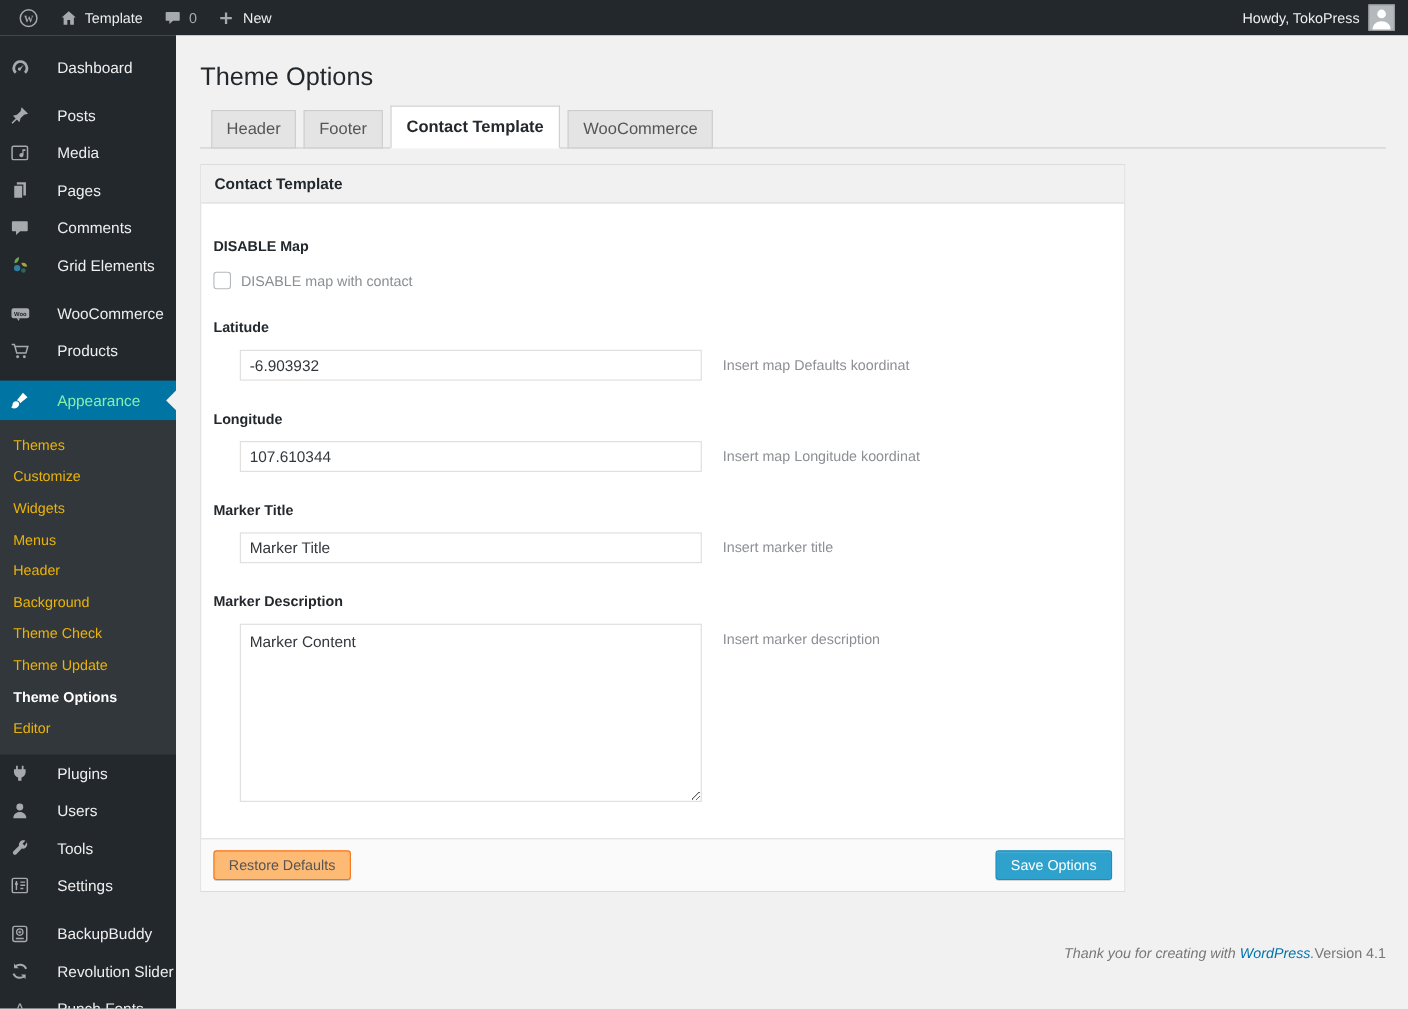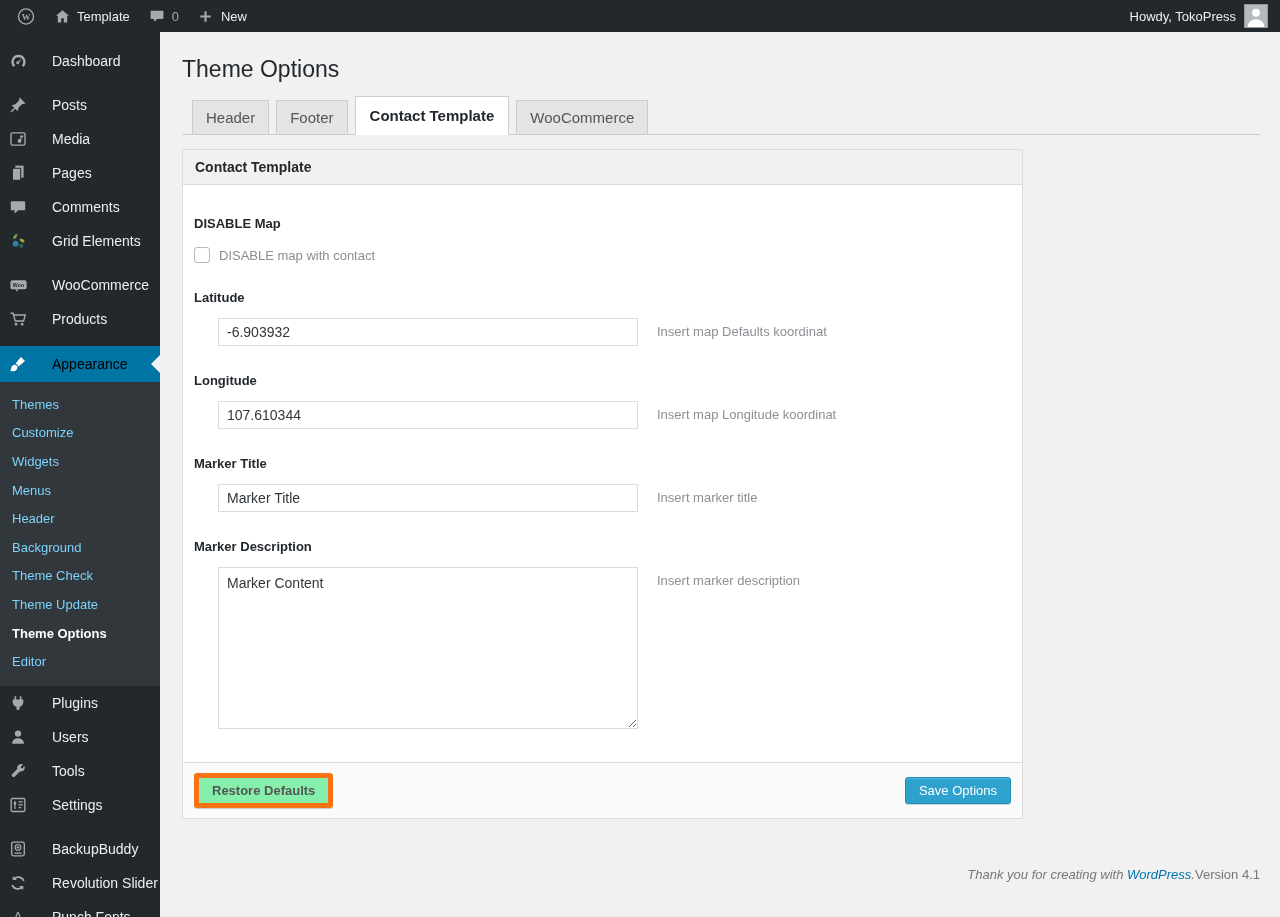--- a/index.html
+++ b/index.html
@@ -15,26 +15,26 @@
   .avatar { width:24px; height:24px; background:#b4b9be; border:1px solid #999; display:flex; align-items:flex-end; justify-content:center; overflow:hidden; }
 
   
   .layout { display:flex; height:885px; }
 
   
   .sidebar { width:160px; background:#23282d; color:#eee; padding-top:12px; flex:none; }
   .menu-item { display:flex; align-items:center; height:34px; padding-left:8px; gap:24px; font-size:14px; cursor:pointer; }
   .menu-item .icon { width:20px; height:20px; display:flex; align-items:center; justify-content:center; color:#a7aaad; flex:none; }
   .menu-sep { height:10px; }
-  .menu-item.current { background:#0074a2; color:#000000; height:36px; position:relative; }
+  .menu-item.current { background:#0074a2; color:#86efac; height:36px; position:relative; }
   .menu-item.current .icon { color:#fff; }
   .current-arrow { position:absolute; right:0; top:50%; transform:translateY(-50%); width:0; height:0;
     border-top:9px solid transparent; border-bottom:9px solid transparent; border-right:9px solid #f1f1f1; }
   .submenu { background:#32373c; padding:8px 0 10px; }
-  .submenu-item { padding:6.8px 0 6.8px 12px; color:#7dd3fc; font-size:13px; cursor:pointer; }
+  .submenu-item { padding:6.8px 0 6.8px 12px; color:#eab308; font-size:13px; cursor:pointer; }
   .submenu-item.current-sub { color:#fff; font-weight:bold; }
   .letter-icon { font-size:14px; color:#a7aaad; }
 
   
   .content { flex:1; padding:10px 20px 0 22px; position:relative; }
   .page-title { font-size:23px; font-weight:400; color:#23282d; margin:13px 0 12px; line-height:29px; }
 
   .tabs { display:flex; align-items:flex-end; border-bottom:1px solid #ccc; padding-left:10px; }
   .tab { background:#e4e4e4; border:1px solid #ccc; margin-right:7px; margin-bottom:-1px; padding:8px 13px;
     font-size:15px; color:#555; cursor:pointer; }
@@ -50,21 +50,21 @@
   .control-row { display:flex; align-items:flex-start; margin-top:13px; }
   .control { width:444px; flex:none;padding-left:24px; }
   .control input[type=text] { width:100%; height:28px; border:1px solid #ddd; background:#fff; padding:3px 8px;
     font-size:14px; color:#32373c; font-family:"Liberation Sans", sans-serif; }
   .control textarea { width:100%; height:162px; border:1px solid #ddd; background:#fff; padding:7px 8px;
     font-size:14px; color:#32373c; font-family:"Liberation Sans", sans-serif; resize:both; }
   .hint { margin-left:19px; padding-top:6px; color:#8c8f94; font-size:13px; }
 
   .panel-footer { background:#fafafa; border-top:1px solid #dcdcdc; padding:10px 11px; display:flex; justify-content:space-between; align-items:center; }
   .btn { font-size:13px; border-radius:3px; padding:5px 13px; cursor:pointer; font-family:"Liberation Sans", sans-serif; }
-  .btn-secondary { background:#86efac; border:5px solid #f97316; color:#555; box-shadow:0 1px 0 #ccc;font-weight:bold; }
+  .btn-secondary { background:#fdba74; border:1px solid #f97316; color:#555; box-shadow:0 1px 0 #ccc; }
   .btn-primary { background:#2ea2cc; border:1px solid #1e8cbe; color:#fff; box-shadow:inset 0 1px 0 rgba(120,200,230,.5), 0 1px 0 rgba(0,0,0,.15); }
 
   
   .page-footer { display:flex; justify-content:flex-end; align-items:center; margin-top:48px; color:#777; font-size:13px; }
   .thanks { font-style:italic; }
   .thanks a { color:#0073aa; text-decoration:none; cursor:pointer; }
   svg { display:block; }
 </style>
 </head>
 <body>

